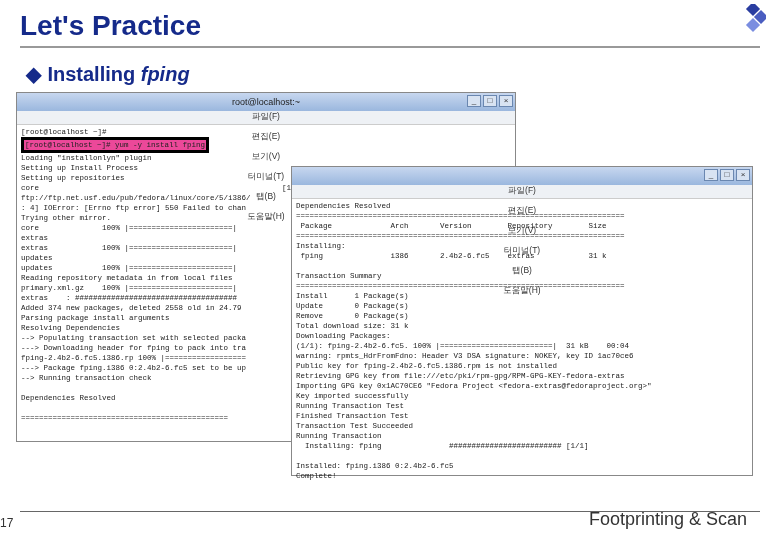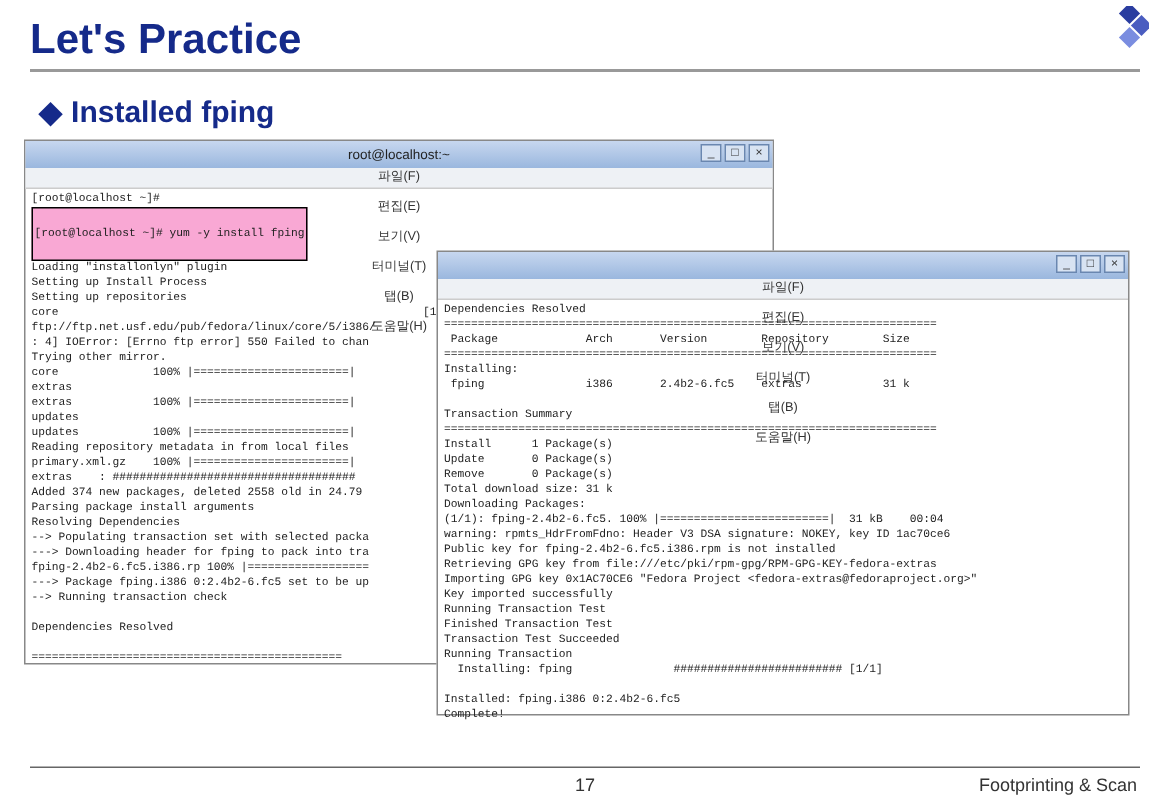--- a/index.html
+++ b/index.html
@@ -30,20 +30,21 @@
     font-size: 20px;
     font-weight: bold;
     color: #152a8a;
     padding: 6px 0 6px 26px;
   }
   .subheader .bullet {
     color: #152a8a;
     margin-right: 6px;
   }
   .subheader .italic {
+    font-style: italic;
     font-weight: bold;
   }
   .shot-area {
     position: relative;
     margin: 0 16px;
     height: 390px;
   }
   .term-window {
     position: absolute;
     background: #fff;
@@ -105,62 +106,61 @@
     align-items: center;
     color: #333;
     flex-direction: column;
   }
   .term-body {
     padding: 2px 4px;
     white-space: pre;
     overflow: hidden;
   }
   .highlight {
-    background: #f9a8d4;
-    border: 1px solid #000000;
+    background: #ec4899;
+    border: 3px solid #000000;
     display: inline-block;
-    padding: 12px 1px;
+    padding: 0 1px;
   }
   .footer-line {
     position: absolute;
     bottom: 28px;
     left: 20px;
     right: 20px;
     border-top: 1px solid #666;
   }
   .page-num {
     position: absolute;
     bottom: 10px;
     left: 0;
     width: 100%;
-    text-align: center;
     font-size: 12px;
     color: #333;
   }
   .footer-right {
     position: absolute;
     bottom: 10px;
-    right: 22px;
-    font-size: 12px;
+    right: 33px;
+    font-size: 18px;
     color: #333;
   }
 </style>
 </head>
 <body>
 
 <svg class="corner-deco">
   <rect x="12" y="0" width="10" height="10" fill="#2a3da0" transform="rotate(45 17 5)"></rect>
   <rect x="20" y="8" width="10" height="10" fill="#4a5dc0" transform="rotate(45 25 13)"></rect>
   <rect x="12" y="16" width="10" height="10" fill="#7a8de0" transform="rotate(45 17 21)"></rect>
 </svg>
 
 <div class="slide-title">Let's Practice</div>
 
 <div class="subheader">
-  <span class="bullet">◆</span><span>Installed </span><span class="italic">fping</span>
+  <span class="bullet">◆</span><span>Installing </span><span class="italic">fping</span>
 </div>
 
 <div class="shot-area">
 
   <div class="term-window back">
     <div class="titlebar">
       <span>root@localhost:~</span>
       <div class="win-buttons">
         <span>_</span>
         <span>□</span>

